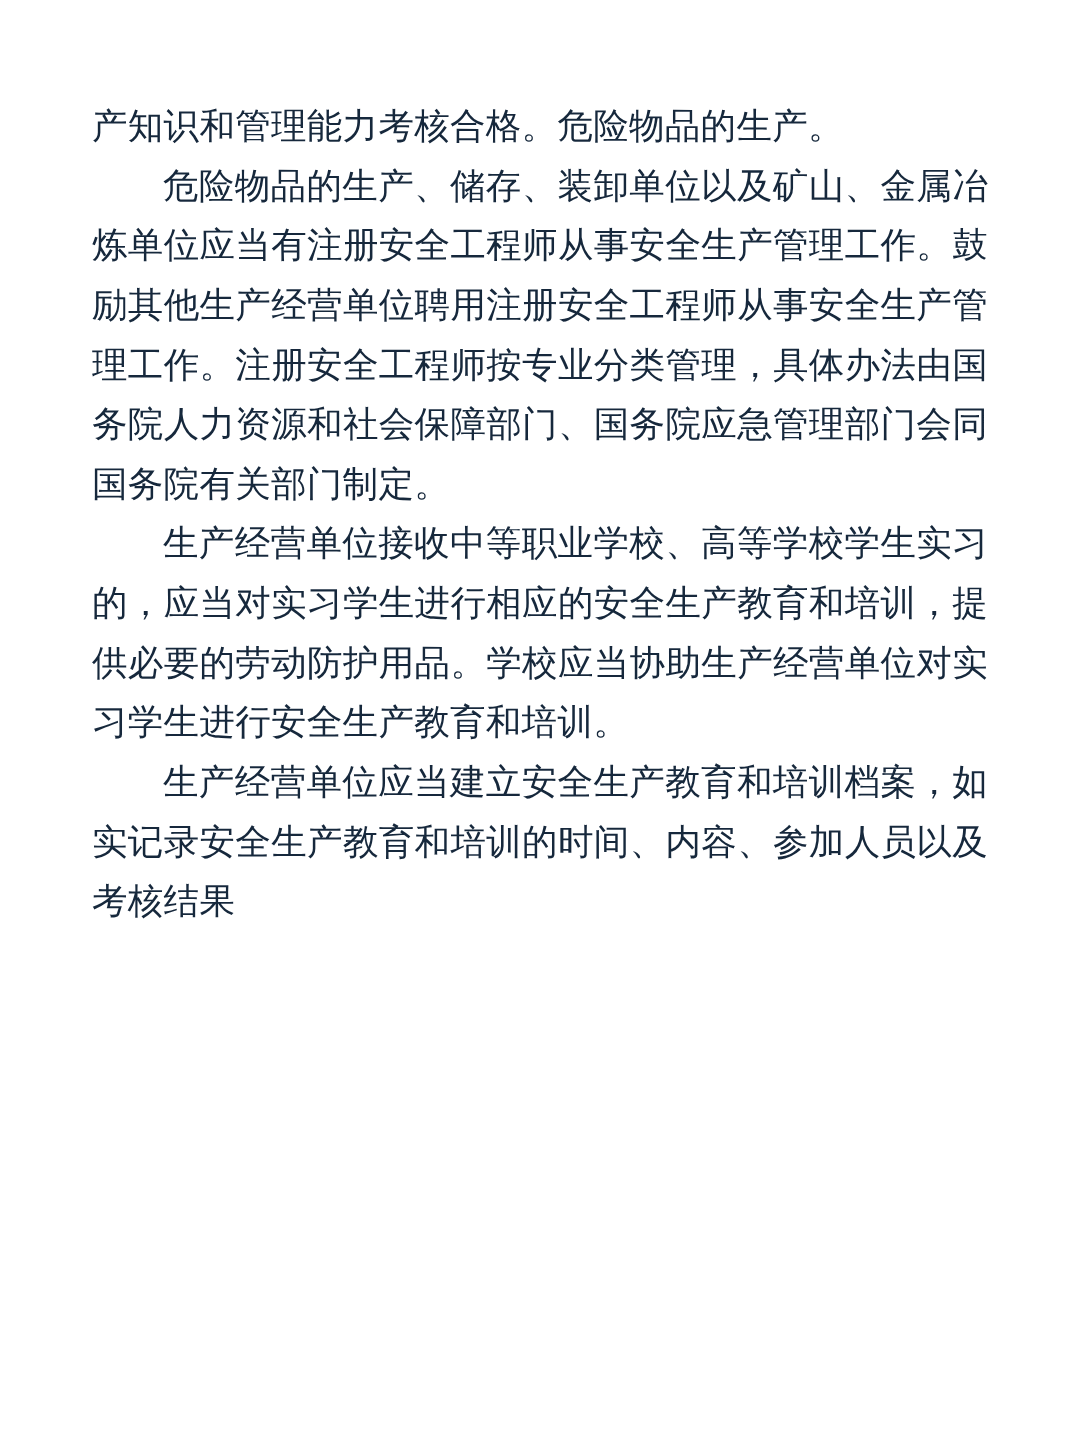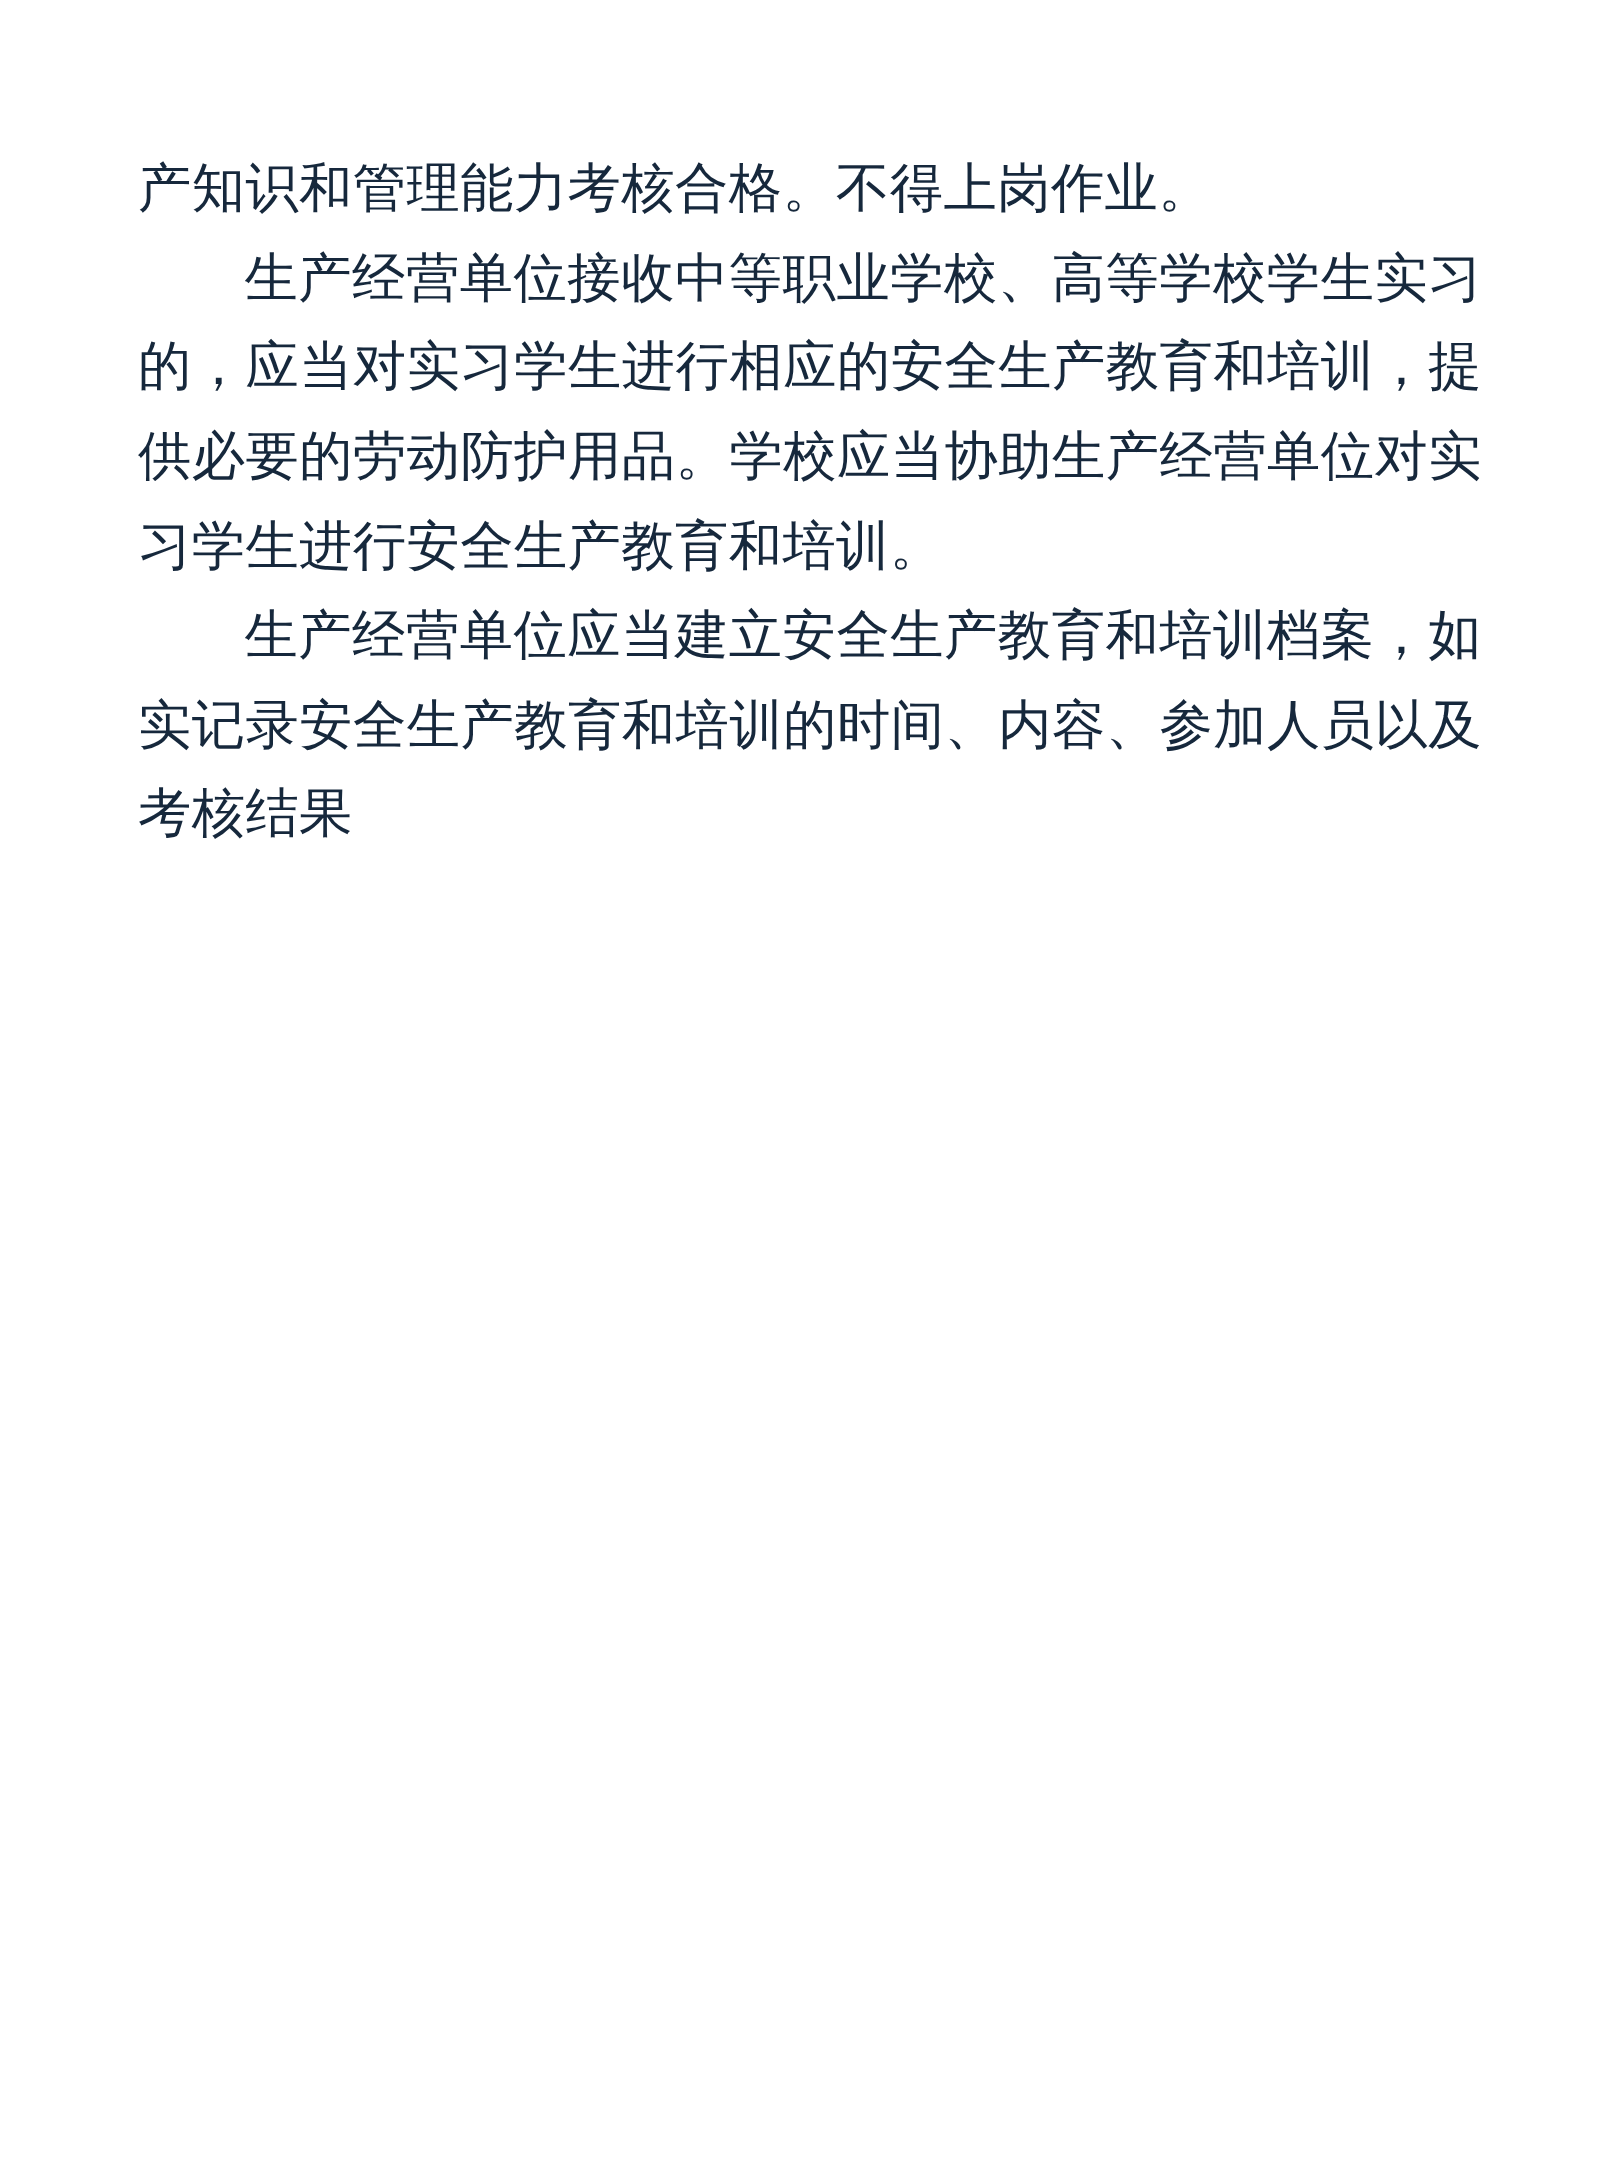--- a/index.html
+++ b/index.html
@@ -45,23 +45,26 @@
     width: 1.1em;
   }
 </style>
 </head>
 <body>
 
 <div class="page">
   <div class="doc-body">
 
     <p class="para">
-      <span>产知识和管理能力考核合格。不得上岗作业。</span>
+      <span>产知识和管理能力考核合格。危险物品的生产。</span>
     </p>
 
+    <p class="para indent">
+      <span>危险物品的生产、储存、装卸单位以及矿山、金属冶炼单位应当有注册安全工程师从事安全生产管理工作。鼓励其他生产经营单位聘用注册安全工程师从事安全生产管理工作。注册安全工程师按专业分类管理，具体办法由国务院人力资源和社会保障部门、国务院应急管理部门会同国务院有关部门制定。</span>
+    </p>
 
 
 
     <p class="para indent">
       <span>生产经营单位接收中等职业学校、高等学校学生实习的，应当对实习学生进行相应的安全生产教育和培训，提供必要的劳动防护用品。学校应当协助生产经营单位对实习学生进行安全生产教育和培训。</span>
     </p>
 
     <p class="para indent">
       <span>生产经营单位应当建立安全生产教育和培训档案，如实记录安全生产教育和培训的时间、内容、参加人员以及考核结果</span>
     </p>

